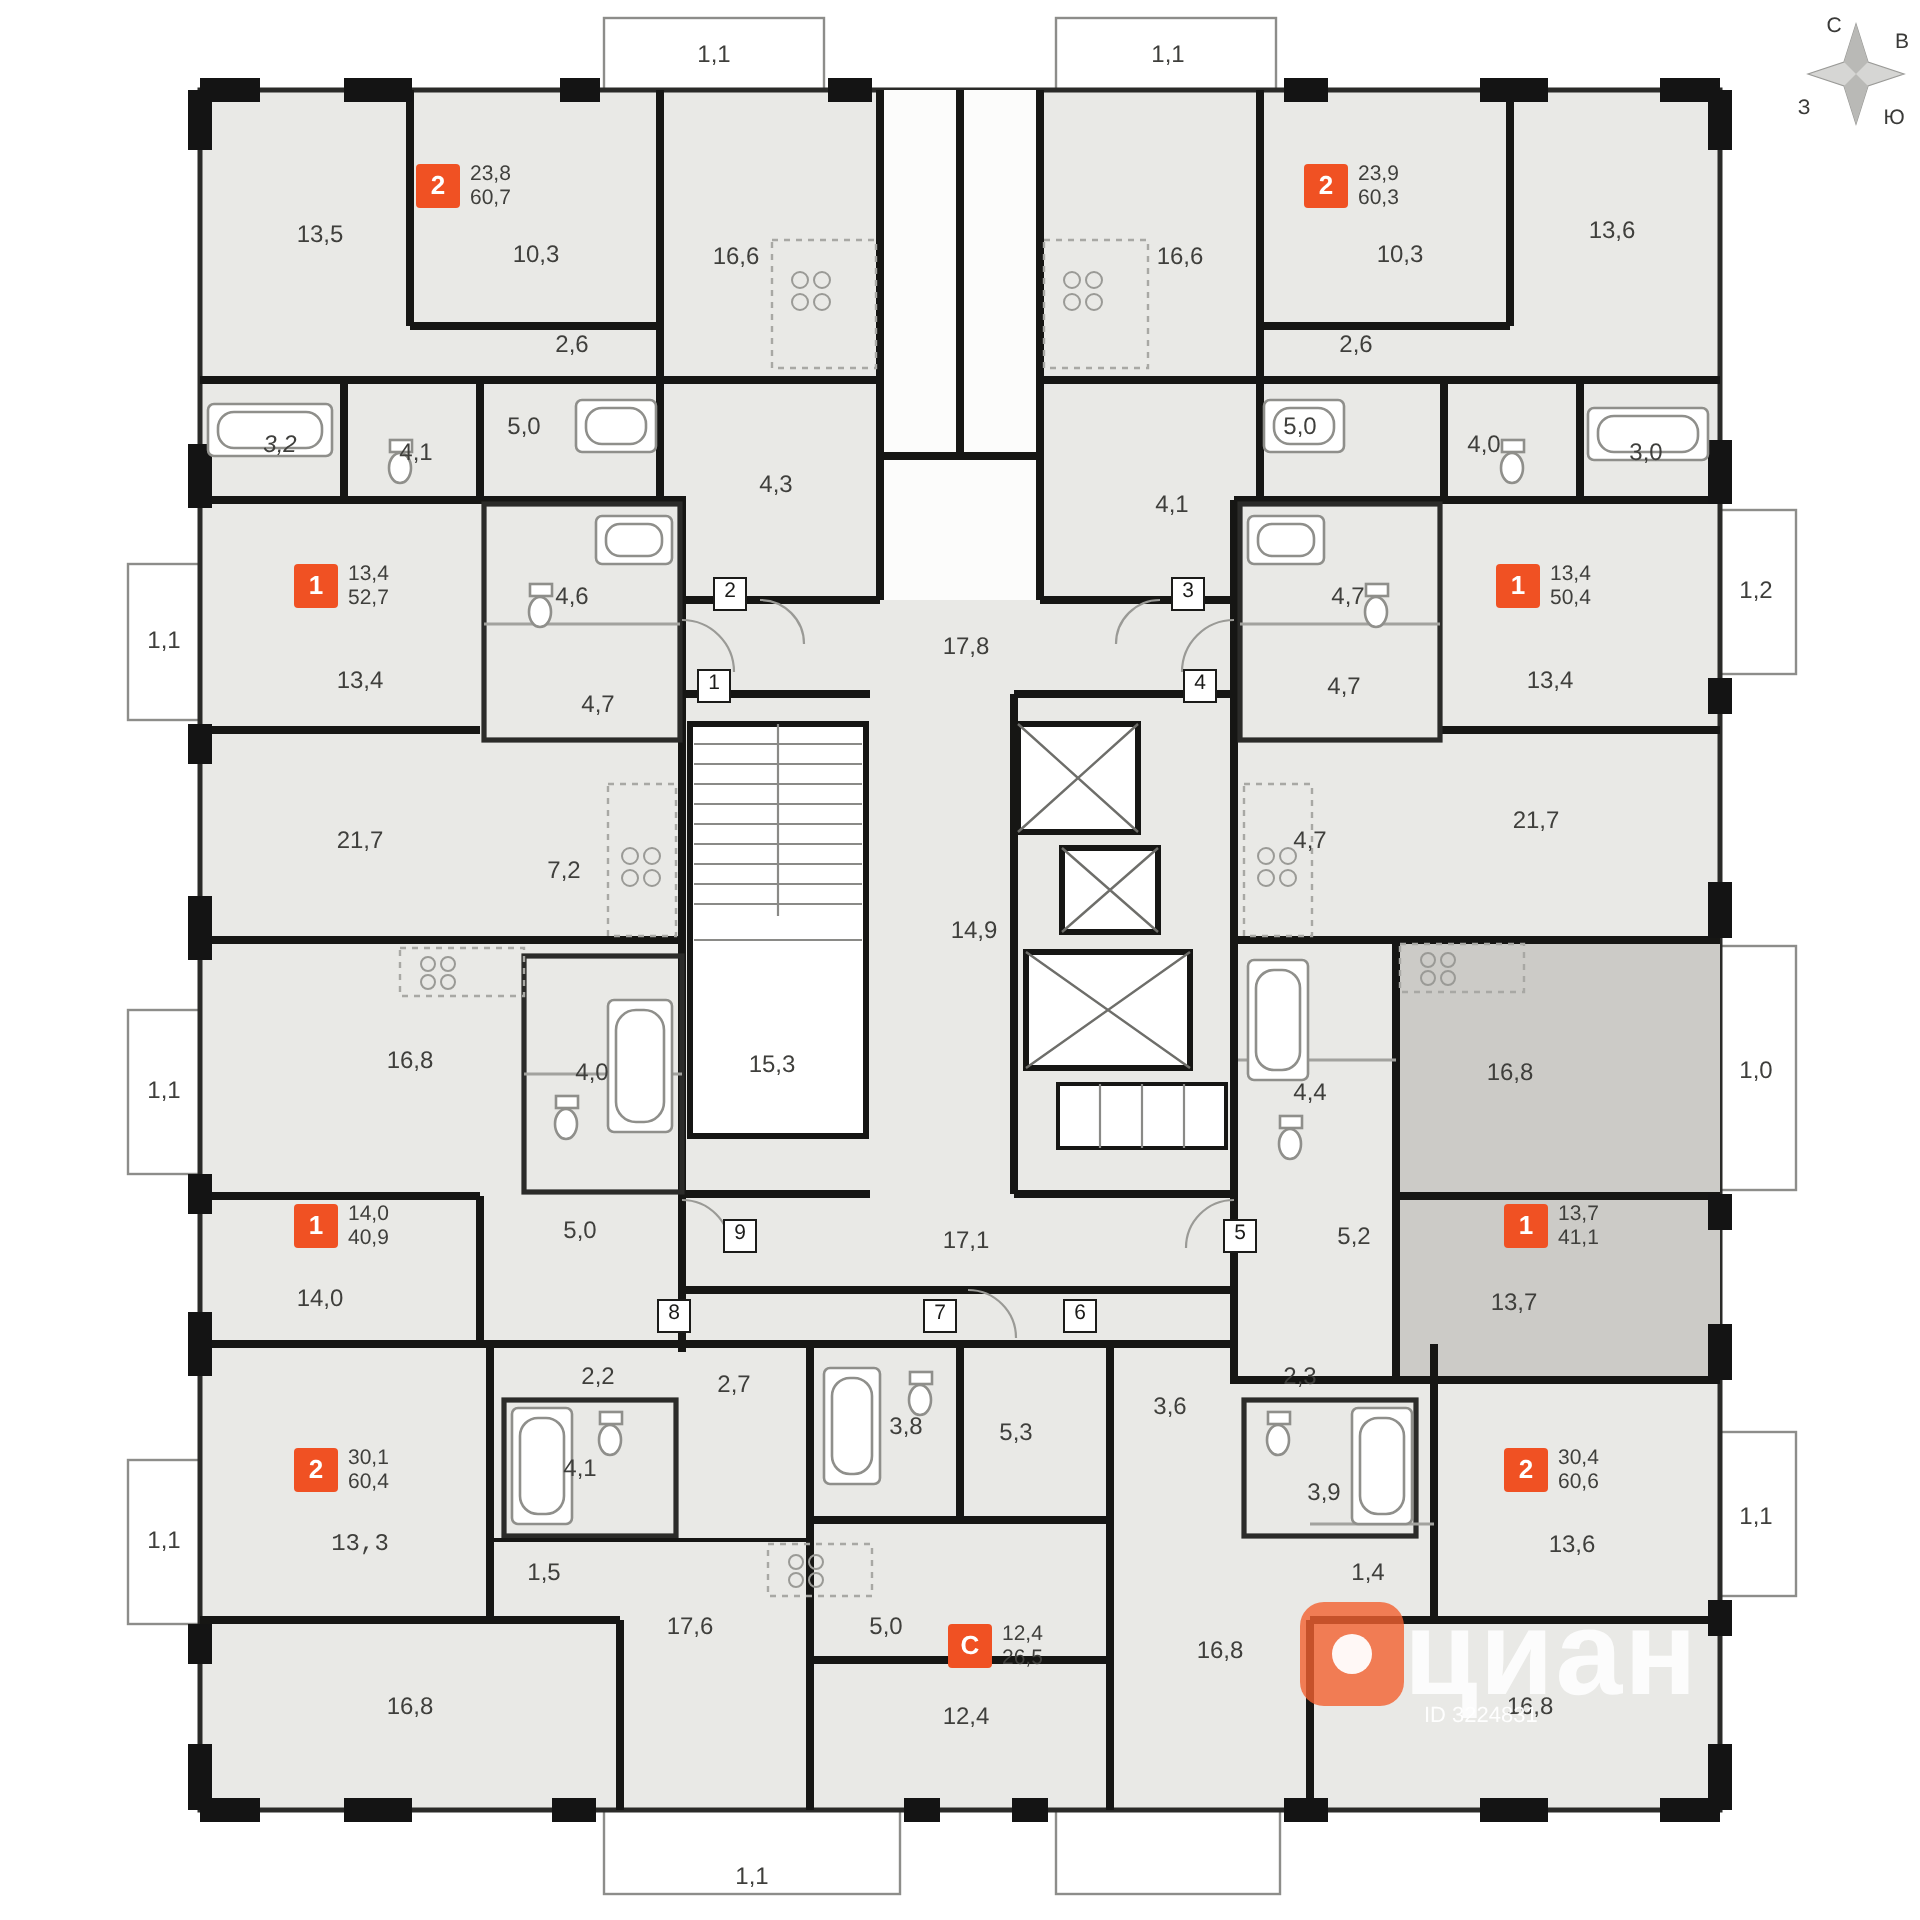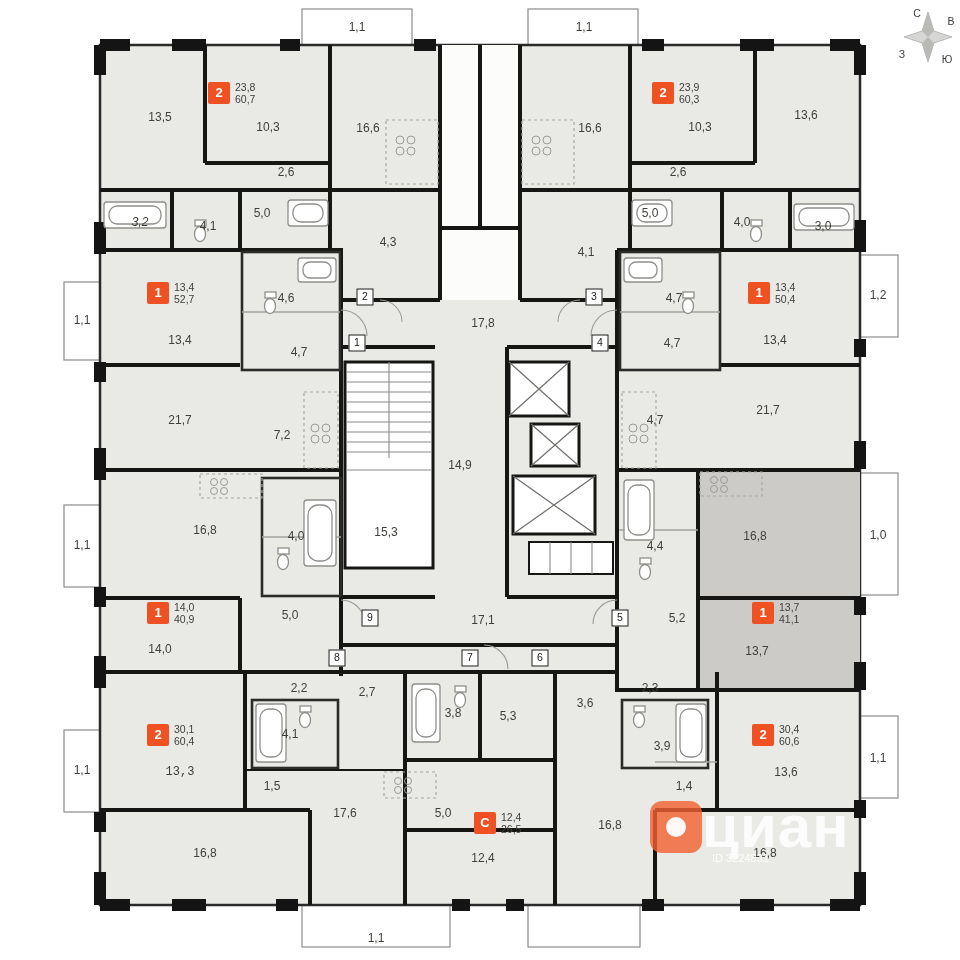--- a/index.html
+++ b/index.html
@@ -266,21 +266,21 @@
       <div class="room-label" style="left: 299px; top: 352px;">4,7</div>
       <div class="room-label" style="left: 483px; top: 323px;">17,8</div>
       <div class="room-label" style="left: 674px; top: 298px;">4,7</div>
       <div class="room-label" style="left: 672px; top: 343px;">4,7</div>
       <div class="room-label" style="left: 775px; top: 340px;">13,4</div>
       <div class="room-label" style="left: 878px; top: 295px;">1,2</div>
       <div class="room-label" style="left: 180px; top: 420px;">21,7</div>
       <div class="room-label" style="left: 282px; top: 435px;">7,2</div>
       <div class="room-label" style="left: 655px; top: 420px;">4,7</div>
       <div class="room-label" style="left: 768px; top: 410px;">21,7</div>
-      <div class="room-label" style="left: 460px; top: 465px;">14,9</div>
+      <div class="room-label" style="left: 487px; top: 465px;">14,9</div>
       <div class="room-label" style="left: 205px; top: 530px;">16,8</div>
       <div class="room-label" style="left: 296px; top: 536px;">4,0</div>
       <div class="room-label" style="left: 82px; top: 545px;">1,1</div>
       <div class="room-label" style="left: 386px; top: 532px;">15,3</div>
       <div class="room-label" style="left: 655px; top: 546px;">4,4</div>
       <div class="room-label" style="left: 755px; top: 536px;">16,8</div>
       <div class="room-label" style="left: 878px; top: 535px;">1,0</div>
       <div class="room-label" style="left: 160px; top: 649px;">14,0</div>
       <div class="room-label" style="left: 290px; top: 615px;">5,0</div>
       <div class="room-label" style="left: 483px; top: 620px;">17,1</div>

